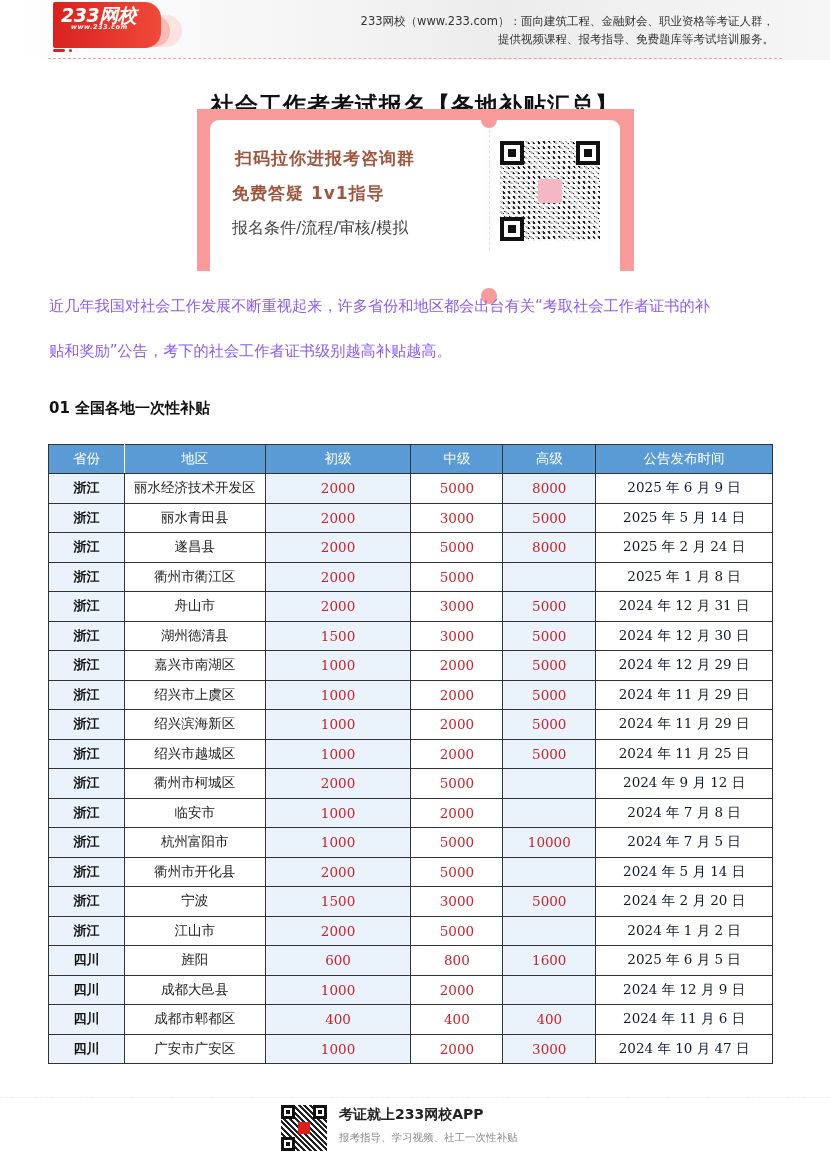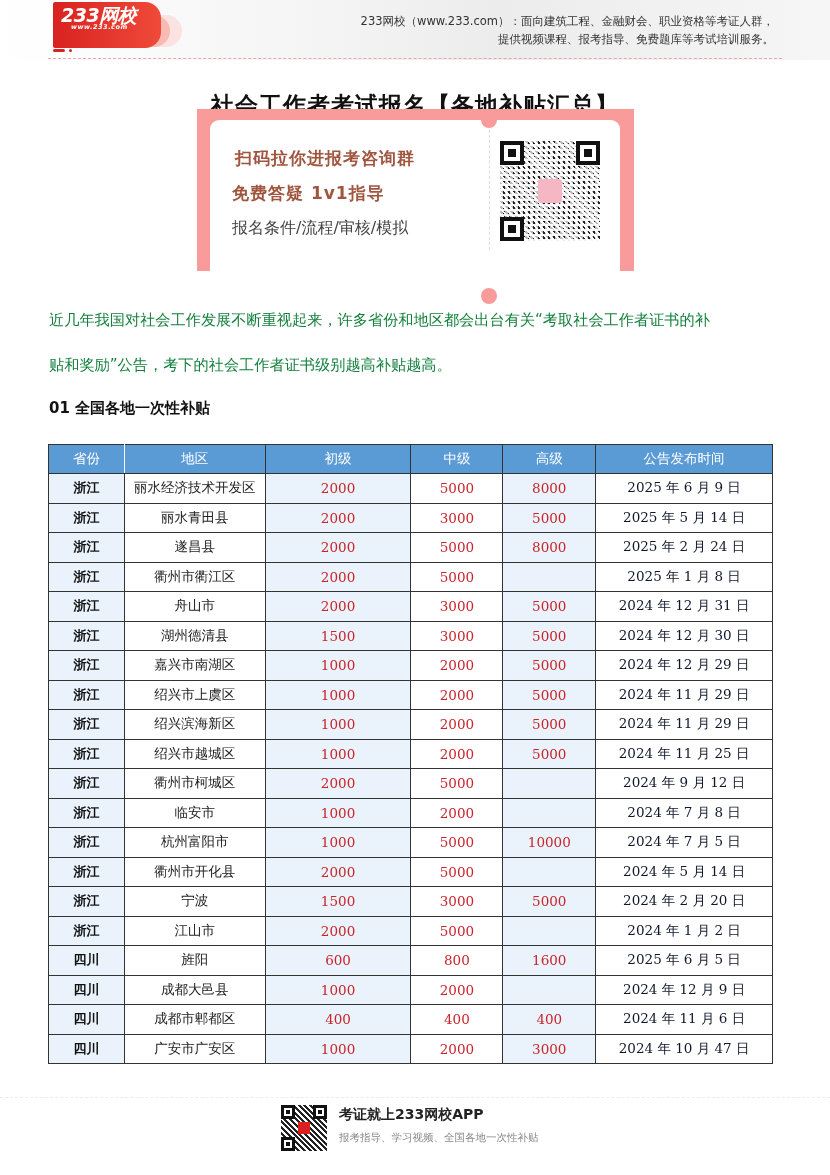--- a/index.html
+++ b/index.html
@@ -29,21 +29,21 @@
   .b-line2 { position: absolute; left: 22px; top: 62px; font-size: 17px; font-weight: bold; color: #a0553f; letter-spacing: 1px; }
   .b-line3 { position: absolute; left: 22px; top: 98px; font-size: 16px; color: #444; }
   .qr { position: absolute; left: 290px; top: 21px; width: 100px; height: 100px;
         background:
           repeating-linear-gradient(0deg, rgba(255,255,255,.9) 0 2px, transparent 2px 5px),
           repeating-linear-gradient(90deg, rgba(255,255,255,.7) 0 3px, transparent 3px 5px),
           repeating-linear-gradient(45deg, #222 0 2px, #fff 2px 4px); }
   .finder { position: absolute; width: 24px; height: 24px; border: 4px solid #111; background: #fff; }
   .finder::after { content: ""; position: absolute; left: 4px; top: 4px; width: 8px; height: 8px; background: #111; }
   .qr-center { position: absolute; left: 38px; top: 38px; width: 24px; height: 24px; background: #f5b7c4; border-radius: 3px; }
-  .para { position: absolute; left: 49px; width: 740px; font-size: 15.2px; color: #15803d; margin-top: 14px; }
+  .para { position: absolute; left: 49px; width: 740px; font-size: 15.2px; color: #8b5cf6; }
   .p1 { top: 296px; } .p2 { top: 341px; }
   .section { position: absolute; left: 49px; top: 399px; font-size: 15px; font-weight: bold; }
   table { position: absolute; left: 48px; top: 444px; width: 725px; border-collapse: collapse;
           font-family: "DejaVu Serif", "Liberation Serif", serif; }
   td, th { border: 1px solid #333; text-align: center; font-size: 13.5px; height: 29.5px; padding: 0; }
   .caption-row td { background: #5b9bd5; color: #e8f1fb; height: 31px; font-weight: normal; font-size: 13.5px; }
   .head-row th { background: #5b9bd5; color: #ffffff; font-weight: normal; height: 29px; }
   .head-row th:first-child { border-right: 1px solid #fff; }
   .prov { background: #eaf3fc; font-weight: bold; font-family: "DejaVu Sans", sans-serif; font-size: 13px; }
   .tint { background: #eaf3fc; }
@@ -286,13 +286,13 @@
 </table>
 
 <div class="footer"></div>
 <div class="f-qr">
   <div class="finder" style="left:0;top:0"></div>
   <div class="finder" style="right:0;top:0"></div>
   <div class="finder" style="left:0;bottom:0"></div>
   <div class="f-qr-c"></div>
 </div>
 <div class="f-title">考证就上233网校APP</div>
-<div class="f-sub">报考指导、学习视频、全国各地一次性补贴</div>
+<div class="f-sub">报考指导、学习视频、社工一次性补贴</div>
 
 </body></html>

